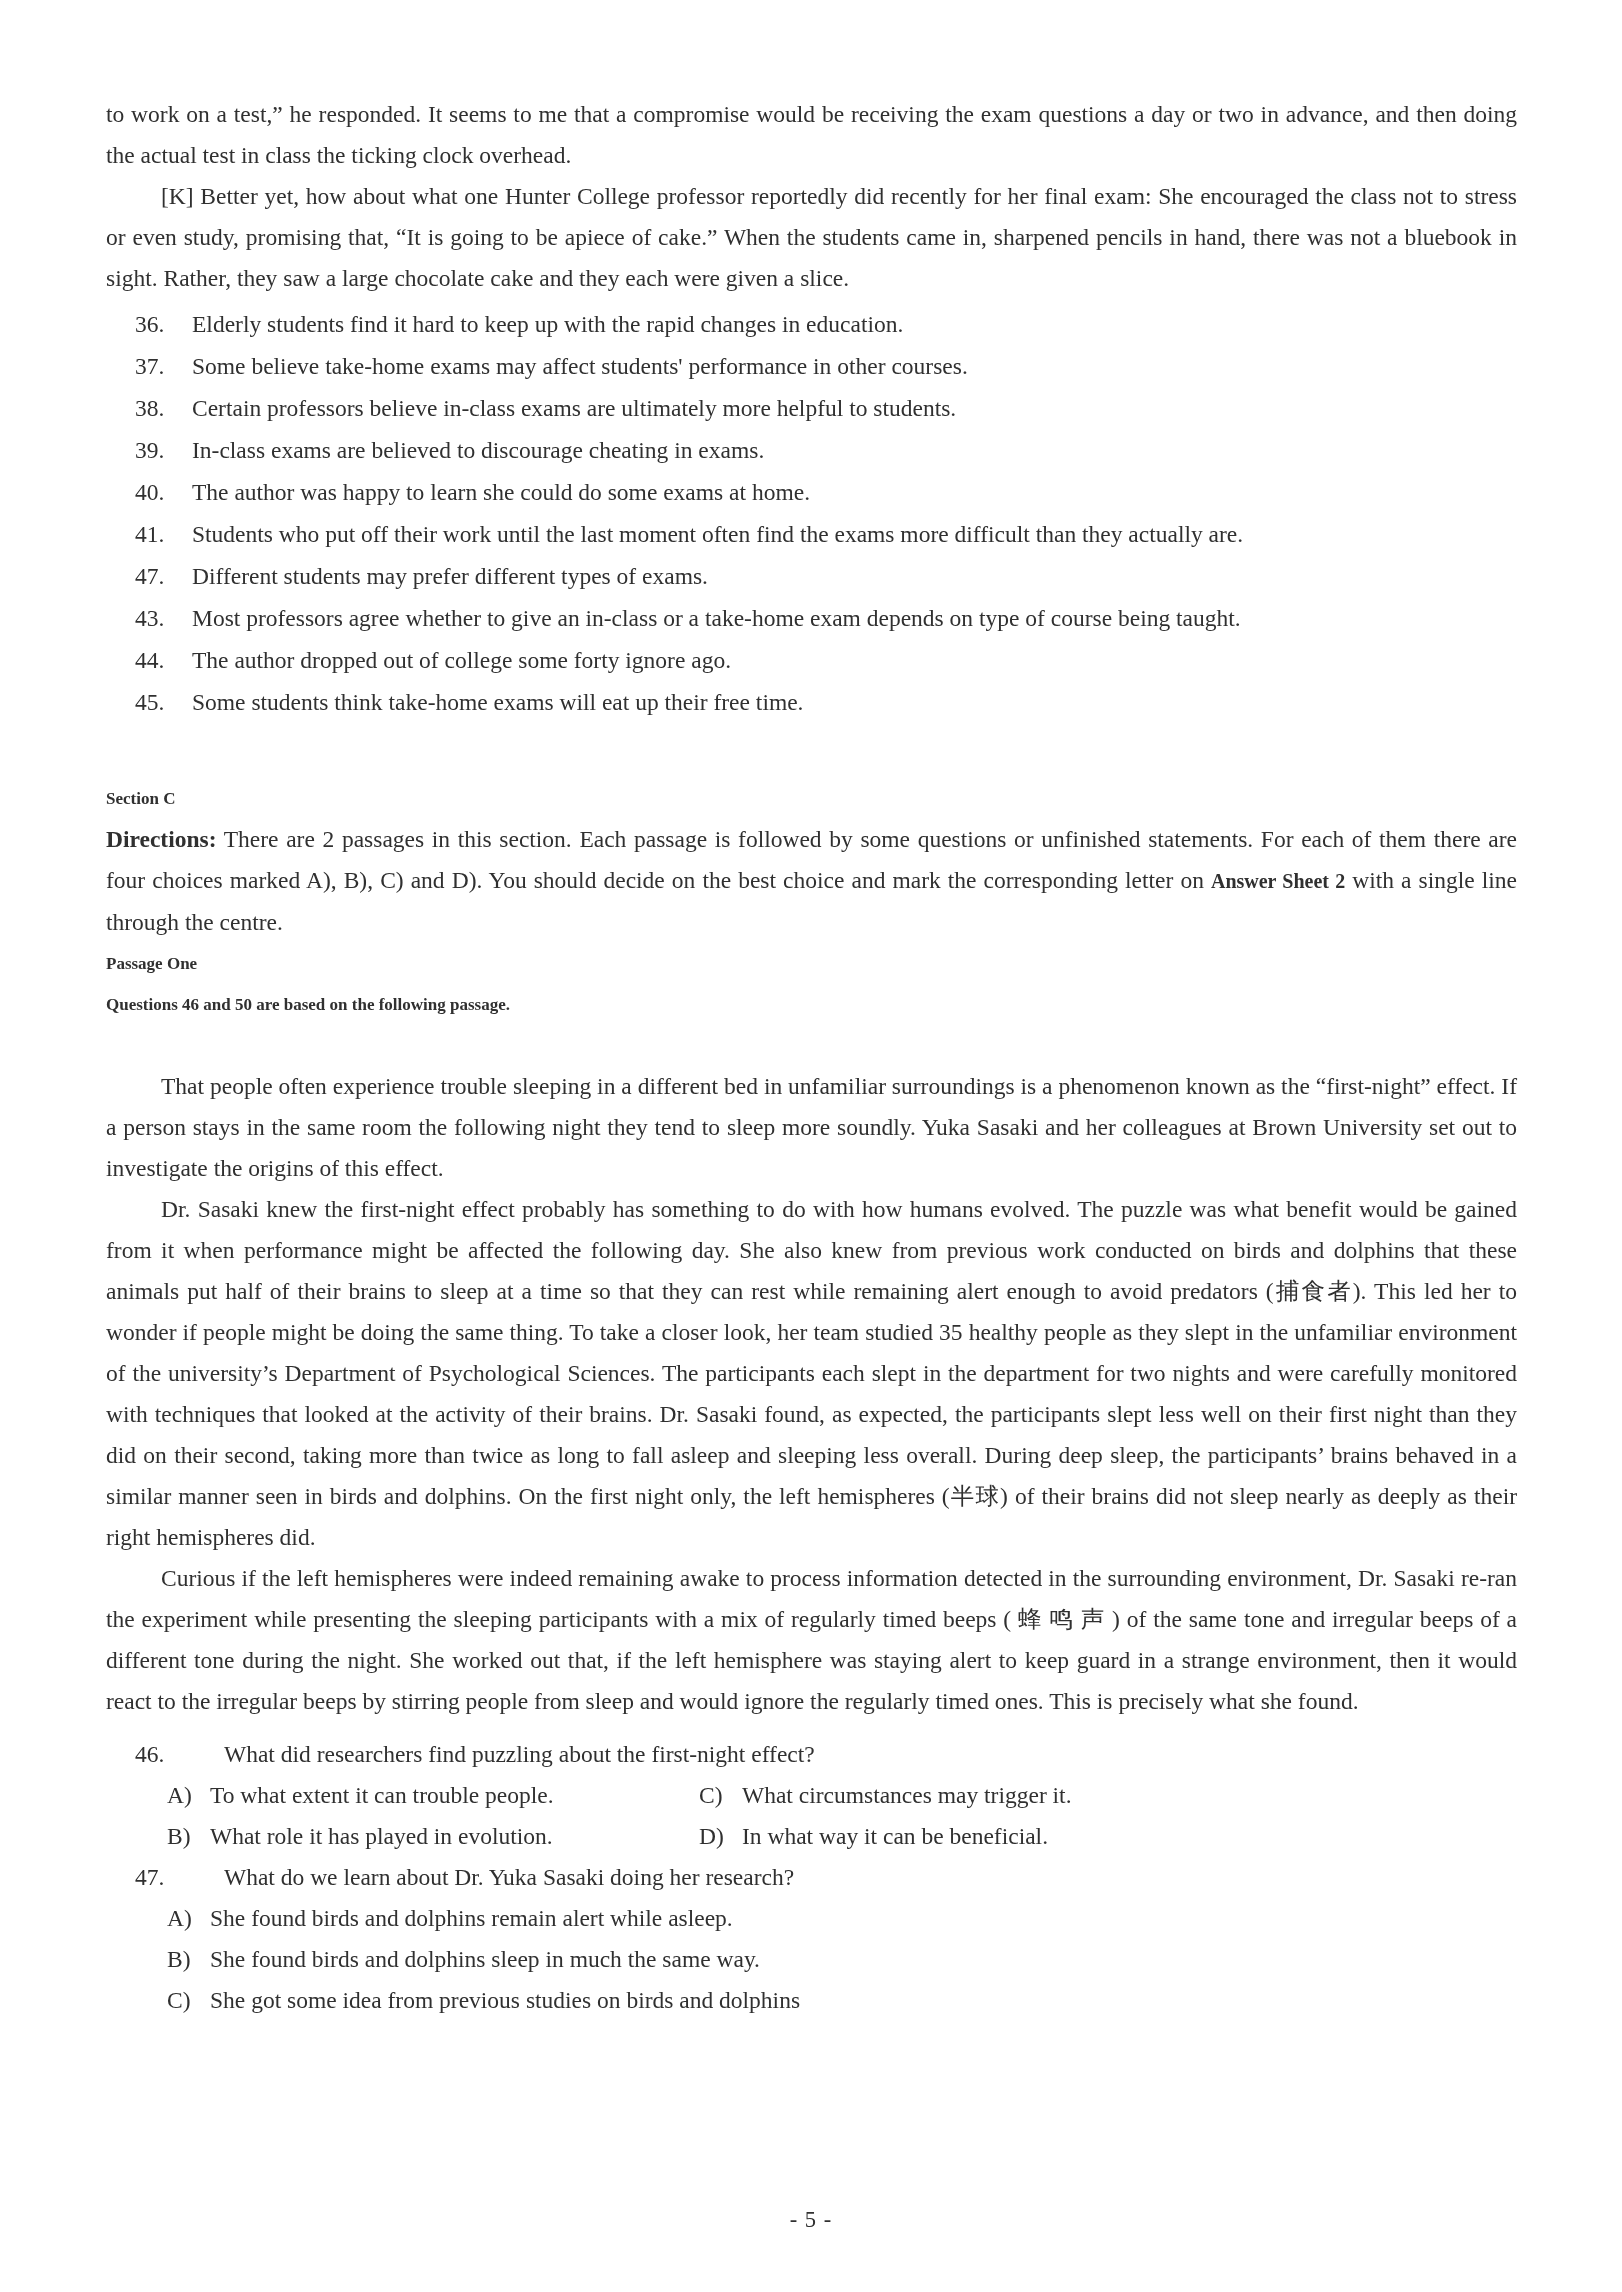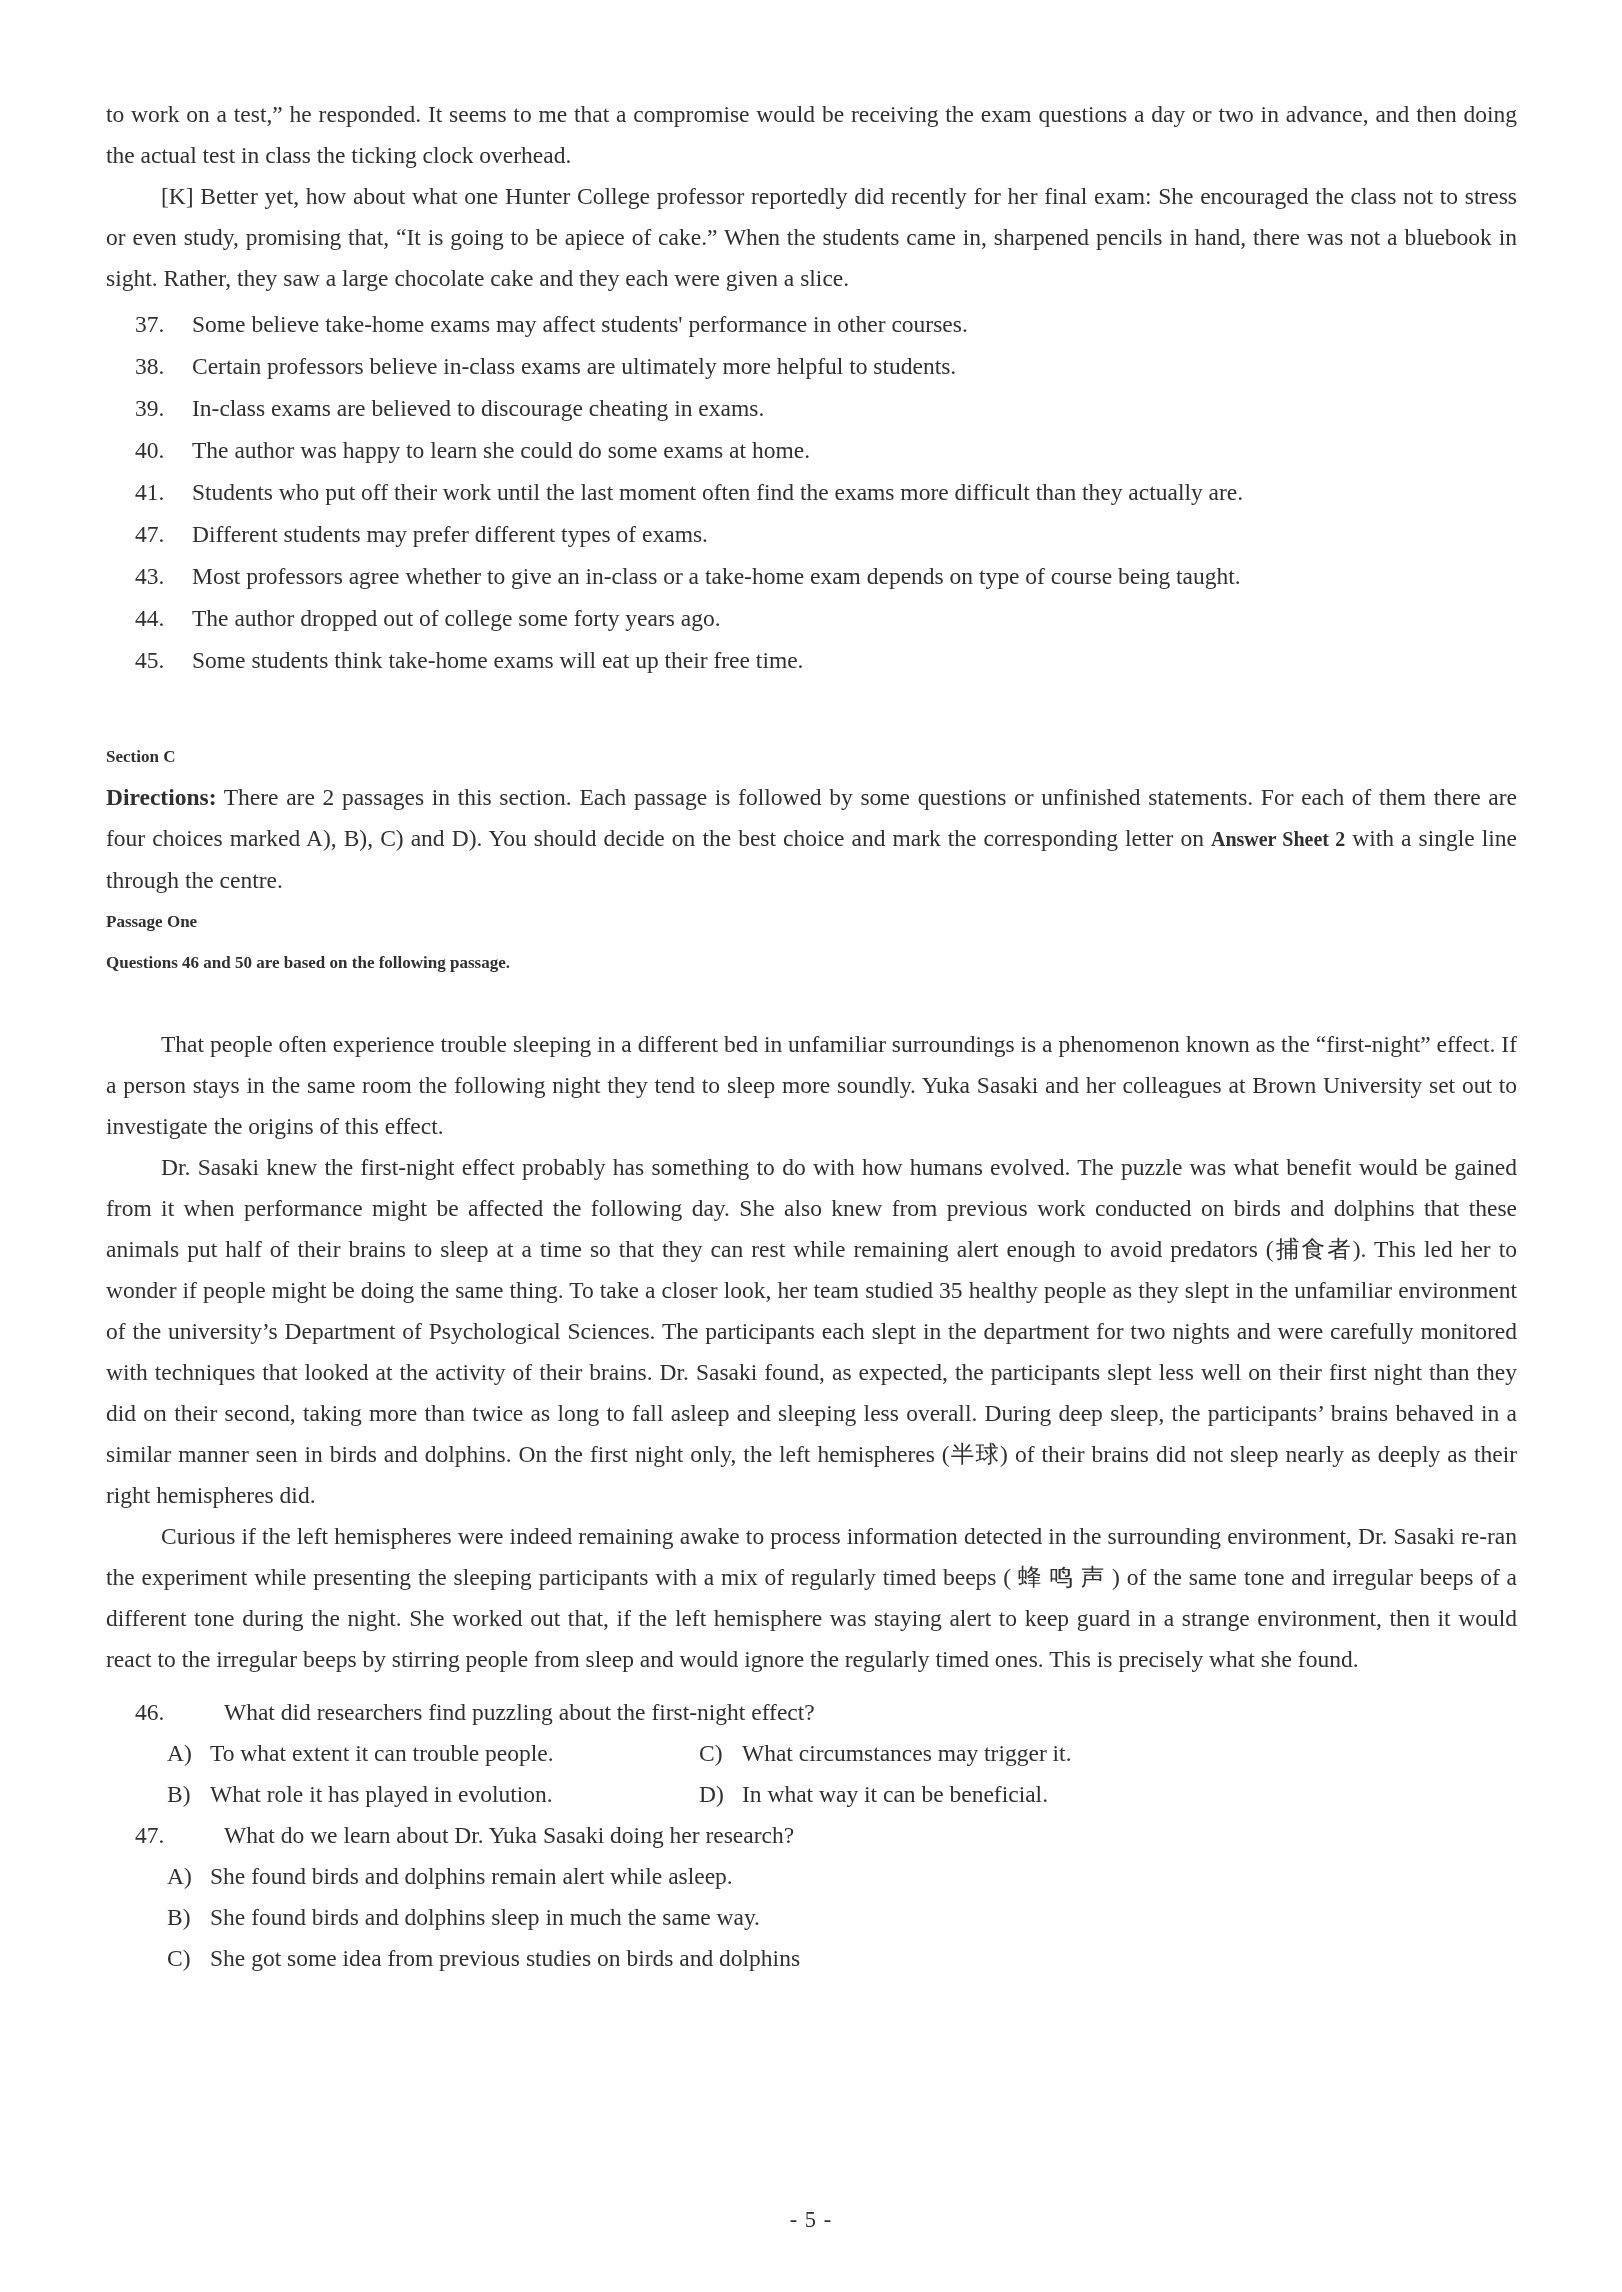--- a/index.html
+++ b/index.html
@@ -66,20 +66,24 @@
 </head>
 <body>
 
 <div class="page">
 
   <p class="para">to work on a test,” he responded. It seems to me that a compromise would be receiving the exam questions a day or two in advance, and then doing the actual test in class the ticking clock overhead.</p>
   <p class="para indent">[K]  Better yet, how about what one Hunter College professor reportedly did recently for her final exam: She encouraged the class not to stress or even study, promising that, “It is going to be apiece of cake.” When the students came in, sharpened pencils in hand, there was not a bluebook in sight. Rather, they saw a large chocolate cake and they each were given a slice.</p>
 
   <div class="list">
     <div class="item-row">
+      <span class="item-num">36.</span>
+      <span>Elderly students find it hard to keep up with the rapid changes in education.</span>
+    </div>
+    <div class="item-row">
       <span class="item-num">37.</span>
       <span>Some believe take-home exams may affect students' performance in other courses.</span>
     </div>
     <div class="item-row">
       <span class="item-num">38.</span>
       <span>Certain professors believe in-class exams are ultimately more helpful to students.</span>
     </div>
     <div class="item-row">
       <span class="item-num">39.</span>
       <span>In-class exams are believed to discourage cheating in exams.</span>
@@ -95,21 +99,21 @@
     <div class="item-row">
       <span class="item-num">47.</span>
       <span>Different students may prefer different types of exams.</span>
     </div>
     <div class="item-row">
       <span class="item-num">43.</span>
       <span>Most professors agree whether to give an in-class or a take-home exam depends on type of course being taught.</span>
     </div>
     <div class="item-row">
       <span class="item-num">44.</span>
-      <span>The author dropped out of college some forty years ago.</span>
+      <span>The author dropped out of college some forty ignore ago.</span>
     </div>
     <div class="item-row">
       <span class="item-num">45.</span>
       <span>Some students think take-home exams will eat up their free time.</span>
     </div>
   </div>
 
   <div class="sec-heading first">Section C</div>
 
   <p class="para directions"><b>Directions:</b><span> There are 2 passages in this section. Each passage is followed by some questions or unfinished statements. For each of them there are four choices marked A), B), C) and D). You should decide on the best choice and mark the corresponding letter on </span><b class="answer-sheet">Answer Sheet 2</b><span> with a single line through the centre.</span></p>

